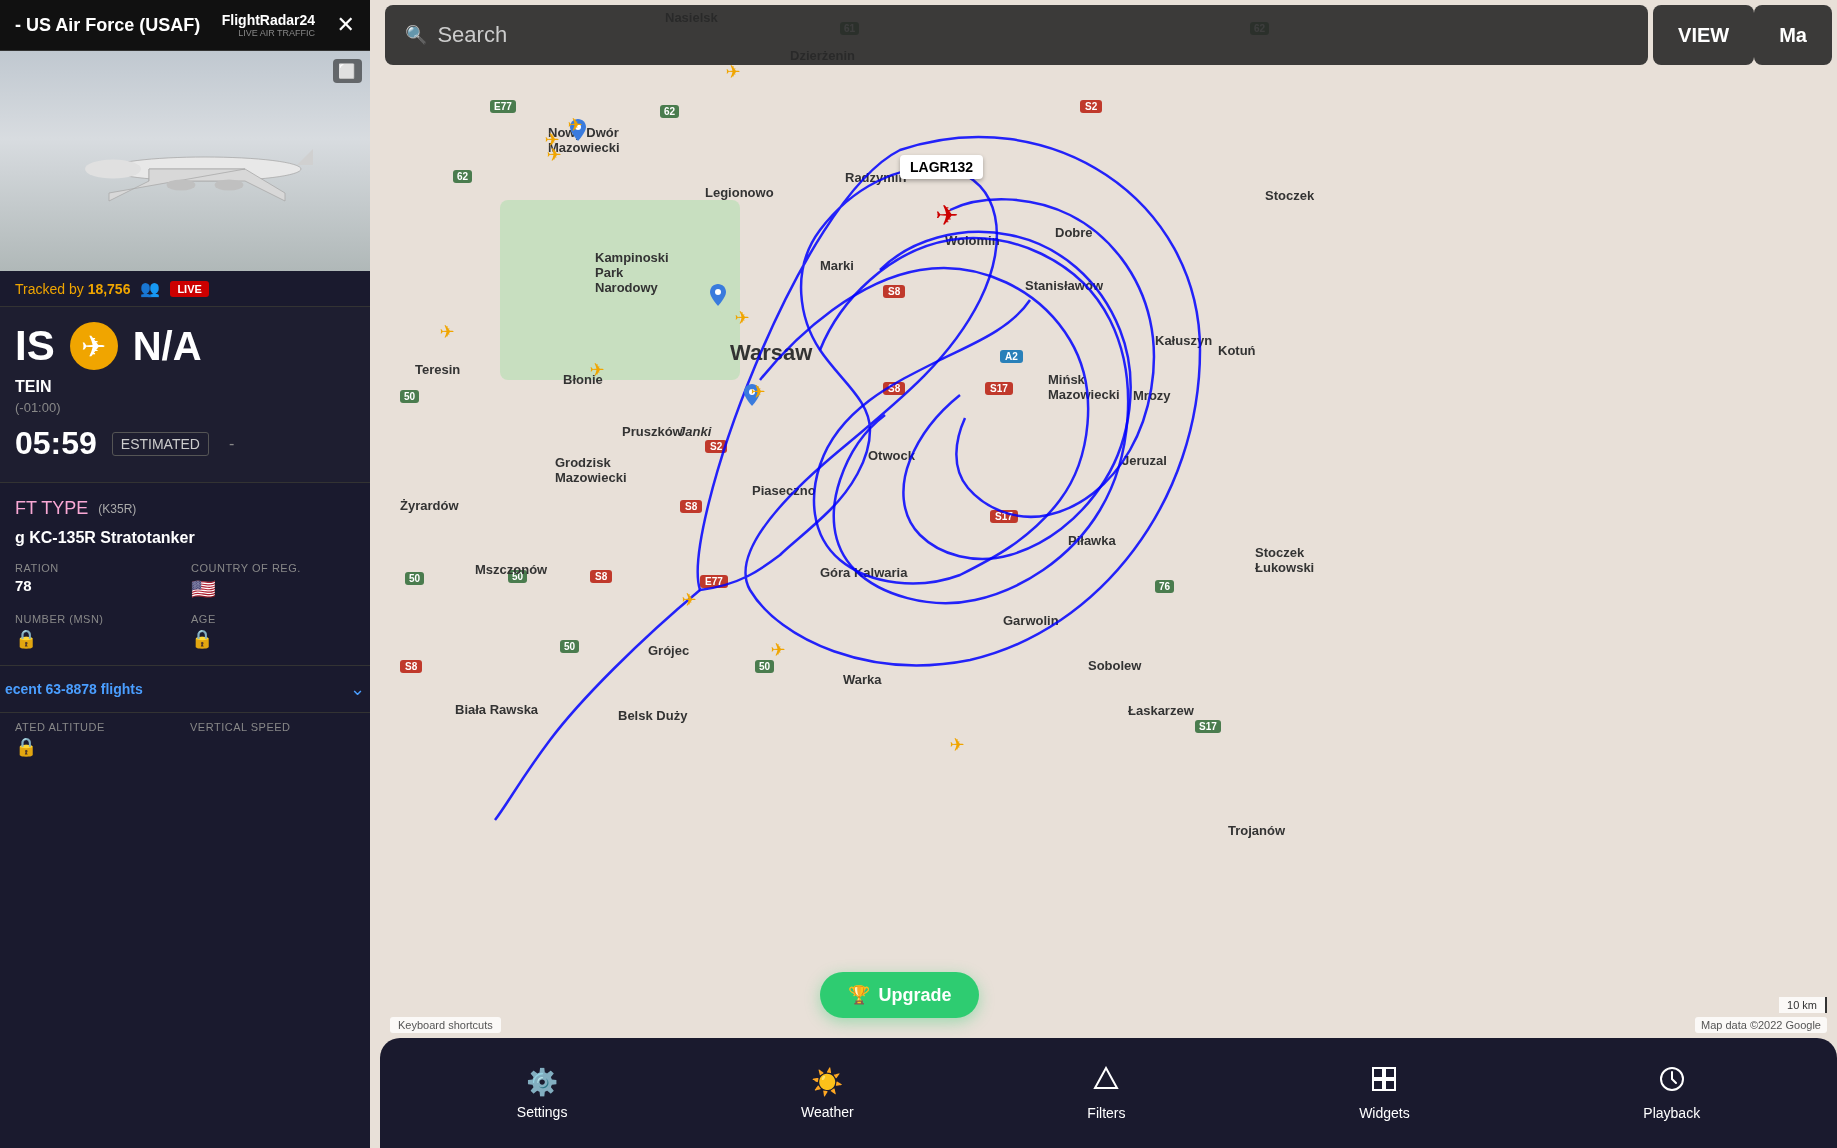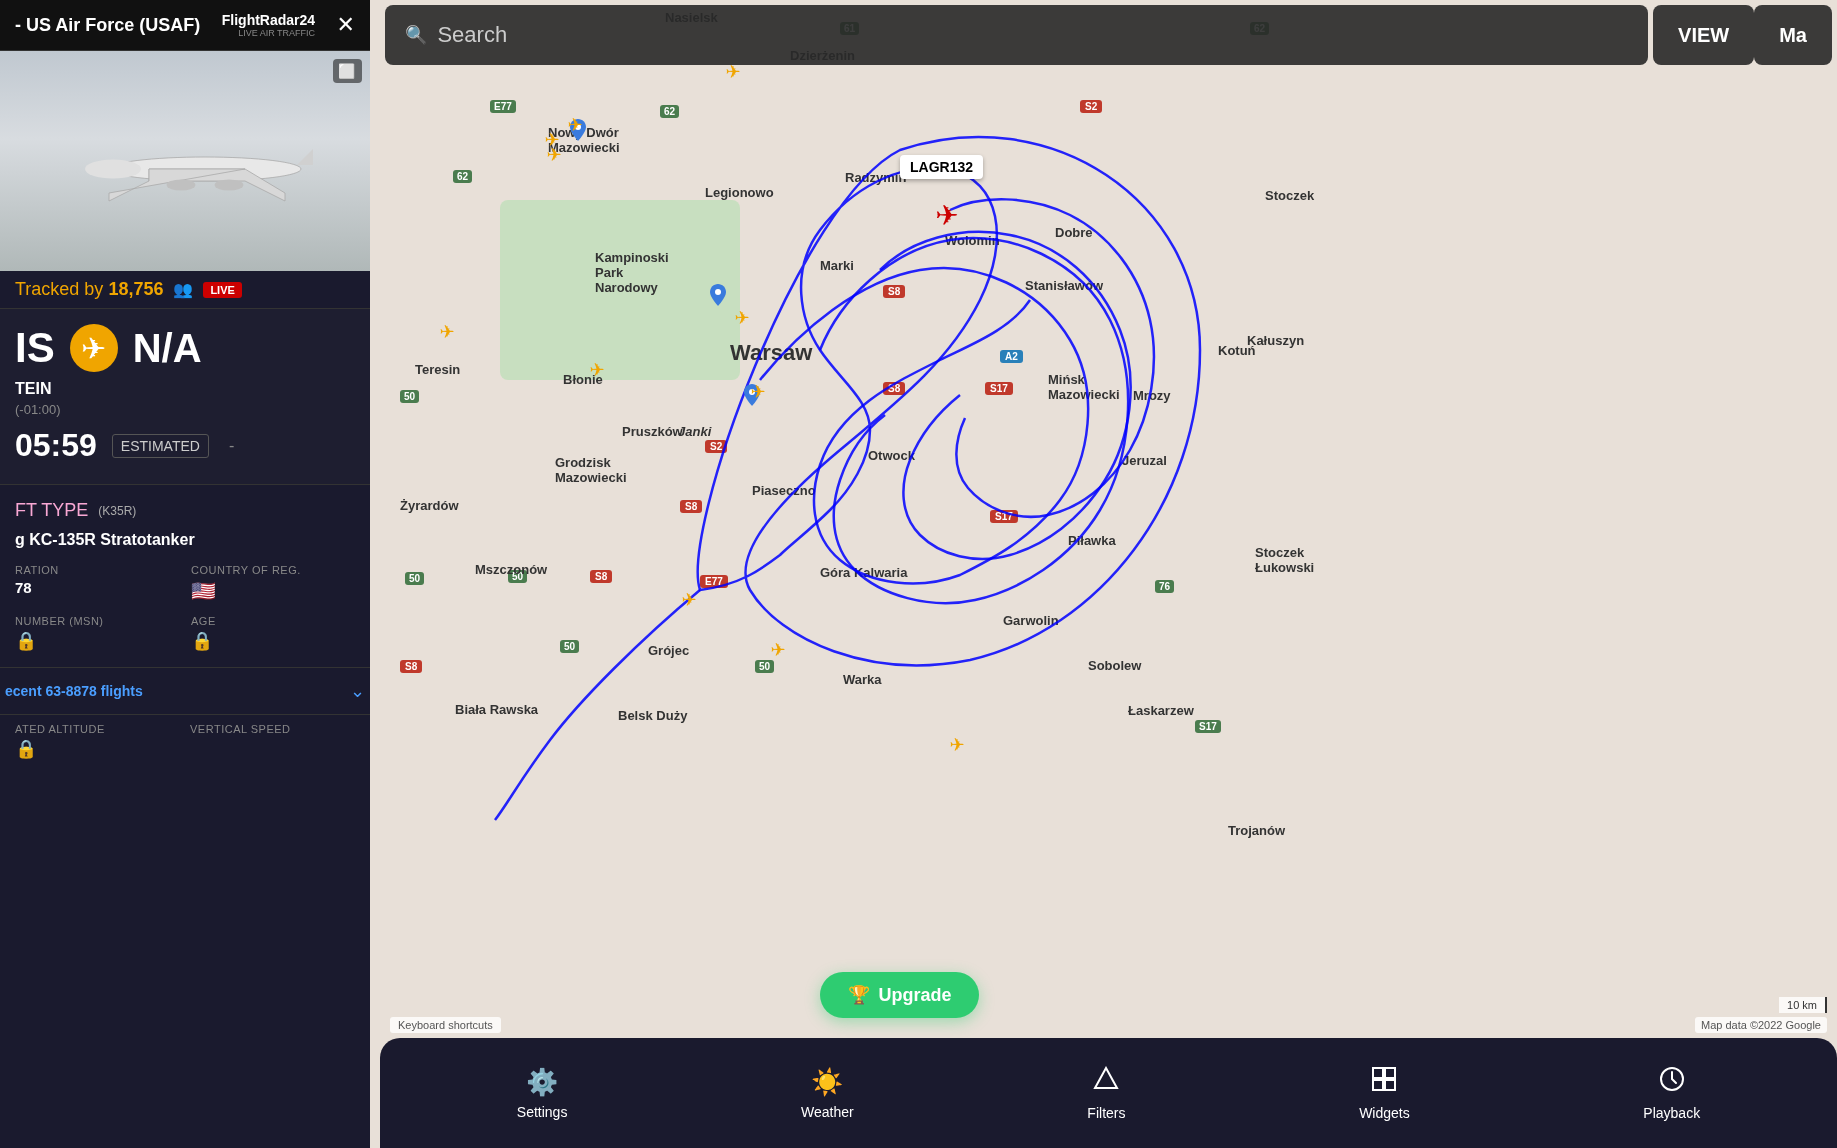--- a/index.html
+++ b/index.html
@@ -150,21 +150,21 @@
       background: #1a1a2e;
       padding: 8px 15px;
       display: flex;
       align-items: center;
       gap: 10px;
       border-bottom: 1px solid #333;
     }
 
     #tracked-text {
       color: #f0a500;
-      font-size: 18px;
+      font-size: 14px;
     }
     #tracked-count {
       font-weight: bold;
     }
     #live-badge {
       background: #cc0000;
       color: white;
       font-size: 11px;
       font-weight: bold;
       padding: 2px 7px;
@@ -616,21 +616,21 @@
   <div class="city-label" style="left:400px;top:498px;">Żyrardów</div>
   <div class="city-label" style="left:475px;top:562px;">Mszczonów</div>
   <div class="city-label" style="left:820px;top:565px;">Góra Kalwaria</div>
   <div class="city-label" style="left:843px;top:672px;">Warka</div>
   <div class="city-label" style="left:648px;top:643px;">Grójec</div>
   <div class="city-label" style="left:455px;top:702px;">Biała Rawska</div>
   <div class="city-label" style="left:618px;top:708px;">Belsk Duży</div>
   <div class="city-label" style="left:1055px;top:225px;">Dobre</div>
   <div class="city-label" style="left:1025px;top:278px;">Stanisławów</div>
   <div class="city-label" style="left:1048px;top:372px;">Mińsk<br>Mazowiecki</div>
-  <div class="city-label" style="left:1223px;top:333px;padding-left:24px;">Kałuszyn</div>
+  <div class="city-label" style="left:1155px;top:333px;">Kałuszyn</div>
   <div class="city-label" style="left:1133px;top:388px;">Mrozy</div>
   <div class="city-label" style="left:1218px;top:343px;">Kotuń</div>
   <div class="city-label" style="left:1122px;top:453px;">Jeruzal</div>
   <div class="city-label" style="left:1068px;top:533px;">Piławka</div>
   <div class="city-label" style="left:1003px;top:613px;">Garwolin</div>
   <div class="city-label" style="left:1088px;top:658px;">Sobolew</div>
   <div class="city-label" style="left:1128px;top:703px;">Łaskarzew</div>
   <div class="city-label" style="left:1265px;top:188px;">Stoczek</div>
   <div class="city-label" style="left:1228px;top:823px;">Trojanów</div>
   <div class="city-label" style="left:1255px;top:545px;">Stoczek<br>Łukowski</div>

